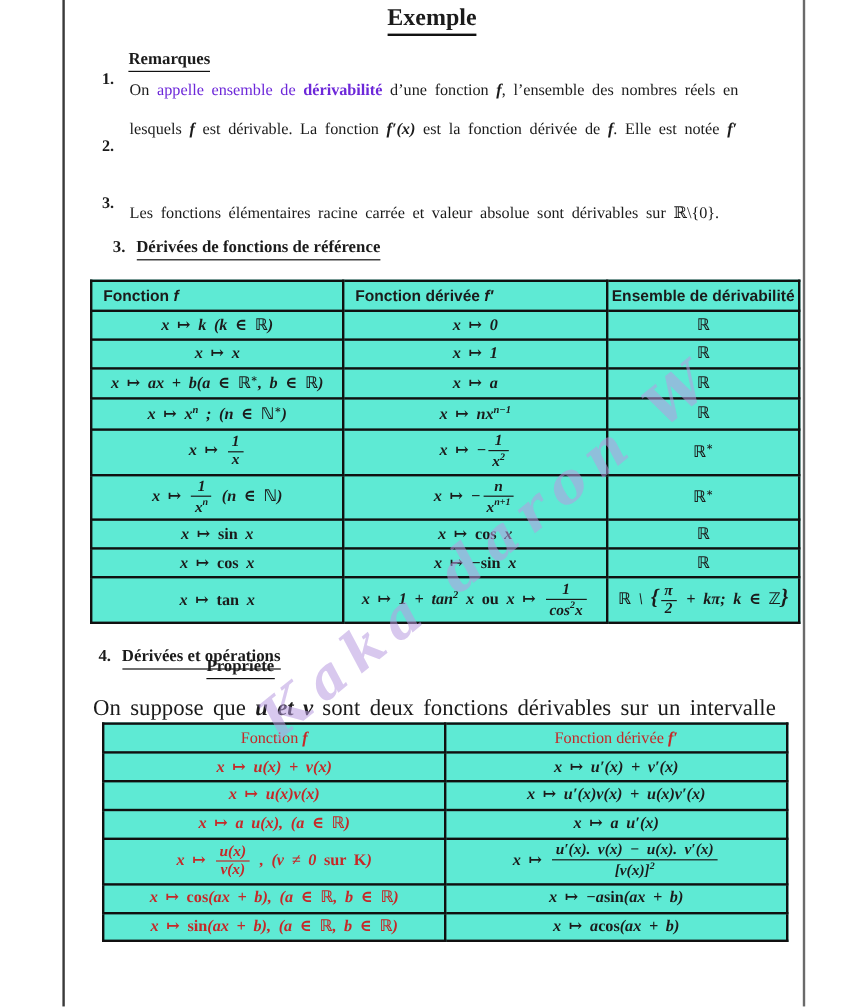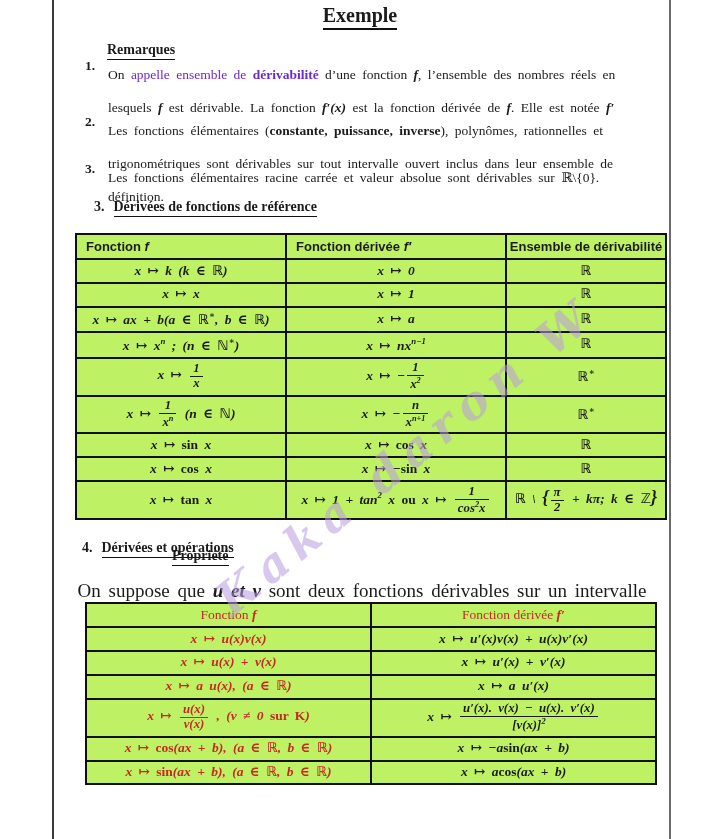--- a/index.html
+++ b/index.html
@@ -27,21 +27,21 @@
   .sec-head{font-size:14px;}
   .sec-head .num{font-weight:bold;margin-right:9px;}
   .sec3{left:82px;top:199px;margin-left:12px;}
   .sec4{left:82px;top:540px;text-align:right;}
   .propriete{left:127px;top:548px;font-size:14px;margin-left:45px;}
   .intro{left:62px;top:580px;width:600px;font-size:19px;word-spacing:3px;text-align:center;}
 
   .mi{font-weight:bold;font-style:italic;}
   .red{color:#6d28d9;}
 
-  table{border-collapse:collapse;table-layout:fixed;background:#bef264;}
+  table{border-collapse:collapse;table-layout:fixed;background:#5eead4;}
   .tbl1{left:75px;top:233px;width:590px;}
   .tbl2{left:85px;top:602px;width:570px;}
   th,td{border:2px solid #101010;vertical-align:middle;overflow:hidden;}
   .tbl1 thead th{font-family:"Liberation Sans","DejaVu Sans",sans-serif;font-size:13px;
         text-align:left;padding:4px 9px;border-bottom:2.5px solid #101010;}
   .tbl1 thead th.center{text-align:center;padding:4px 2px;}
   .tbl2 thead th{font-size:13.5px;font-weight:normal;text-align:center;padding:3px 2px;color:#c62828;}
   td.mc{font-weight:bold;font-style:italic;font-size:13.5px;line-height:1.4;
         text-align:center;padding:1.5px 4px;word-spacing:3px;
         font-family:"Liberation Serif","DejaVu Serif","DejaVu Sans",serif;margin-top:36px;}
@@ -72,21 +72,20 @@
   </div>
 
   <div class="abs remarques">
     <span class="h-underline">Remarques</span>
   </div>
 
   <div class="abs item-num n1">1.</div>
   <div class="abs item-text t1x">On <span class="red">appelle ensemble de <b>dérivabilité</b></span> d’une fonction <span class="mi">f</span>, l’ensemble des nombres réels en lesquels <span class="mi">f</span> est dérivable.  La fonction <span class="mi">f′(x)</span> est la fonction dérivée de <span class="mi">f</span>. Elle est notée <span class="mi">f′</span></div>
 
   <div class="abs item-num n2">2.</div>
-  <div class="abs item-text t2x">Les fonctions élémentaires (<b>constante, puissance, inverse</b>), polynômes, rationnelles et trigonométriques sont dérivables sur tout intervalle ouvert inclus dans leur ensemble de définition.</div>
 
   <div class="abs item-num n3">3.</div>
   <div class="abs item-text t3x">Les fonctions élémentaires racine carrée et valeur absolue sont dérivables sur ℝ\{0}.</div>
 
   <div class="abs sec-head sec3">
     <span class="num">3.</span><span class="h-underline">Dérivées de fonctions de référence</span>
   </div>
 
   <table class="abs tbl1">
     <colgroup>
@@ -164,28 +163,28 @@
         <col style="width:285px">
       </colgroup>
     <thead>
       <tr>
         <th>Fonction <span class="mi">f</span></th>
         <th>Fonction dérivée <span class="mi">f′</span></th>
       </tr>
     </thead>
     <tbody>
         <tr>
+          <td class="mc redcell">x ↦ u(x) + v(x)</td>
+          <td class="mc">x ↦ u′(x) + v′(x)</td>
+        </tr>
+        <tr>
           <td class="mc redcell">x ↦ u(x)v(x)</td>
           <td class="mc">x ↦ u′(x)v(x) + u(x)v′(x)</td>
         </tr>
         <tr>
-          <td class="mc redcell">x ↦ u(x) + v(x)</td>
-          <td class="mc">x ↦ u′(x) + v′(x)</td>
-        </tr>
-        <tr>
           <td class="mc redcell">x ↦ a u(x), (a ∈ ℝ)</td>
           <td class="mc">x ↦ a u′(x)</td>
         </tr>
         <tr>
           <td class="mc redcell">x ↦ <span class="fr"><span class="nu">u(x)</span><span class="de">v(x)</span></span> , (v ≠ 0 <span class="up">sur K</span>)</td>
           <td class="mc">x ↦ <span class="fr"><span class="nu">u′(x). v(x) − u(x). v′(x)</span><span class="de">[v(x)]<sup>2</sup></span></span></td>
         </tr>
         <tr>
           <td class="mc redcell">x ↦ <span class="up">cos</span>(ax + b), (a ∈ ℝ, b ∈ ℝ)</td>
           <td class="mc">x ↦ −a<span class="up">sin</span>(ax + b)</td>

